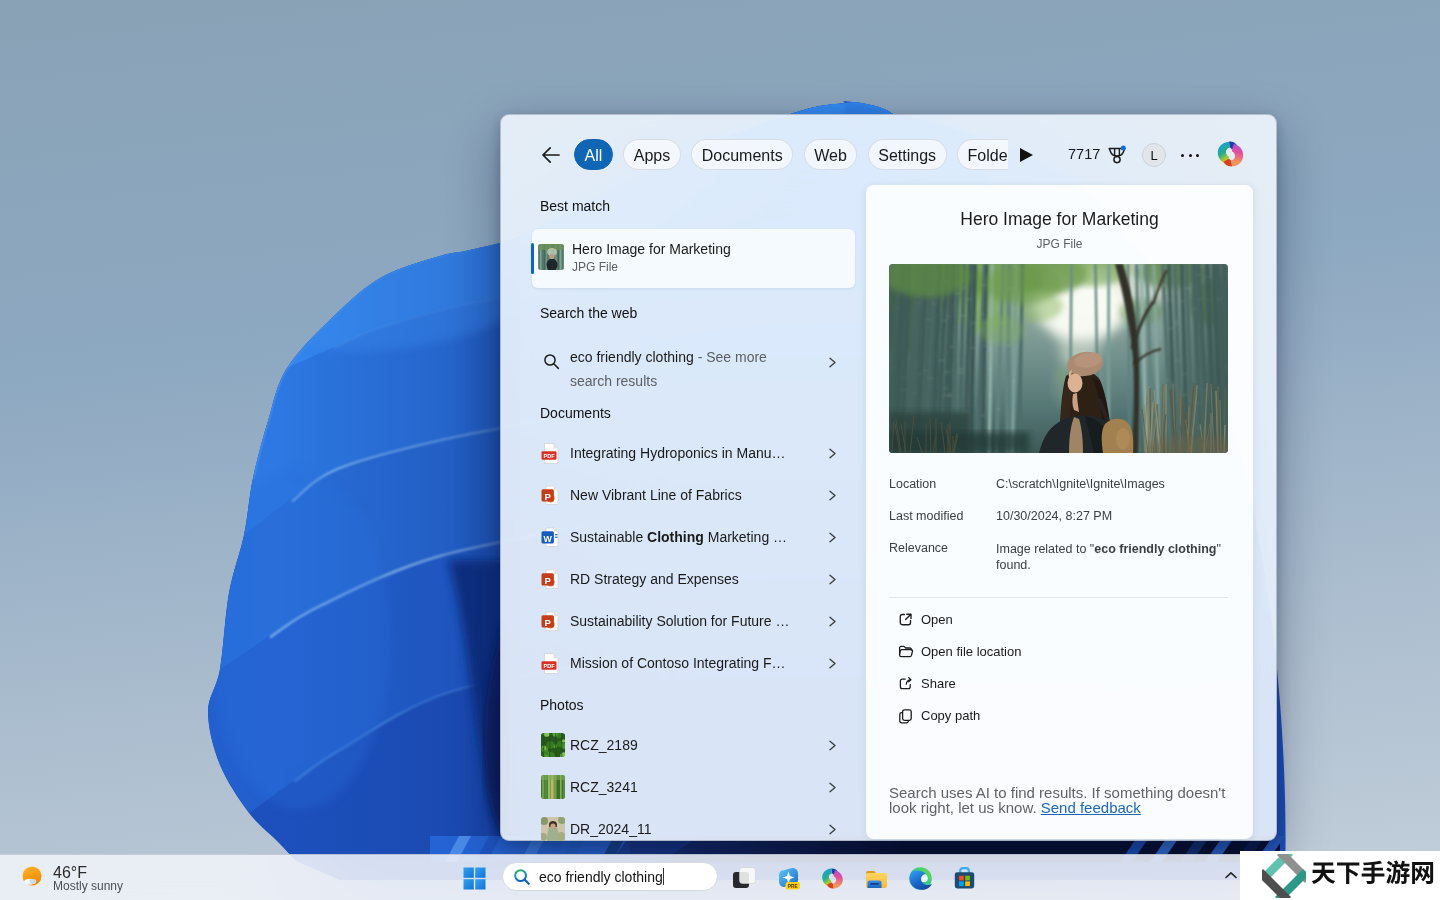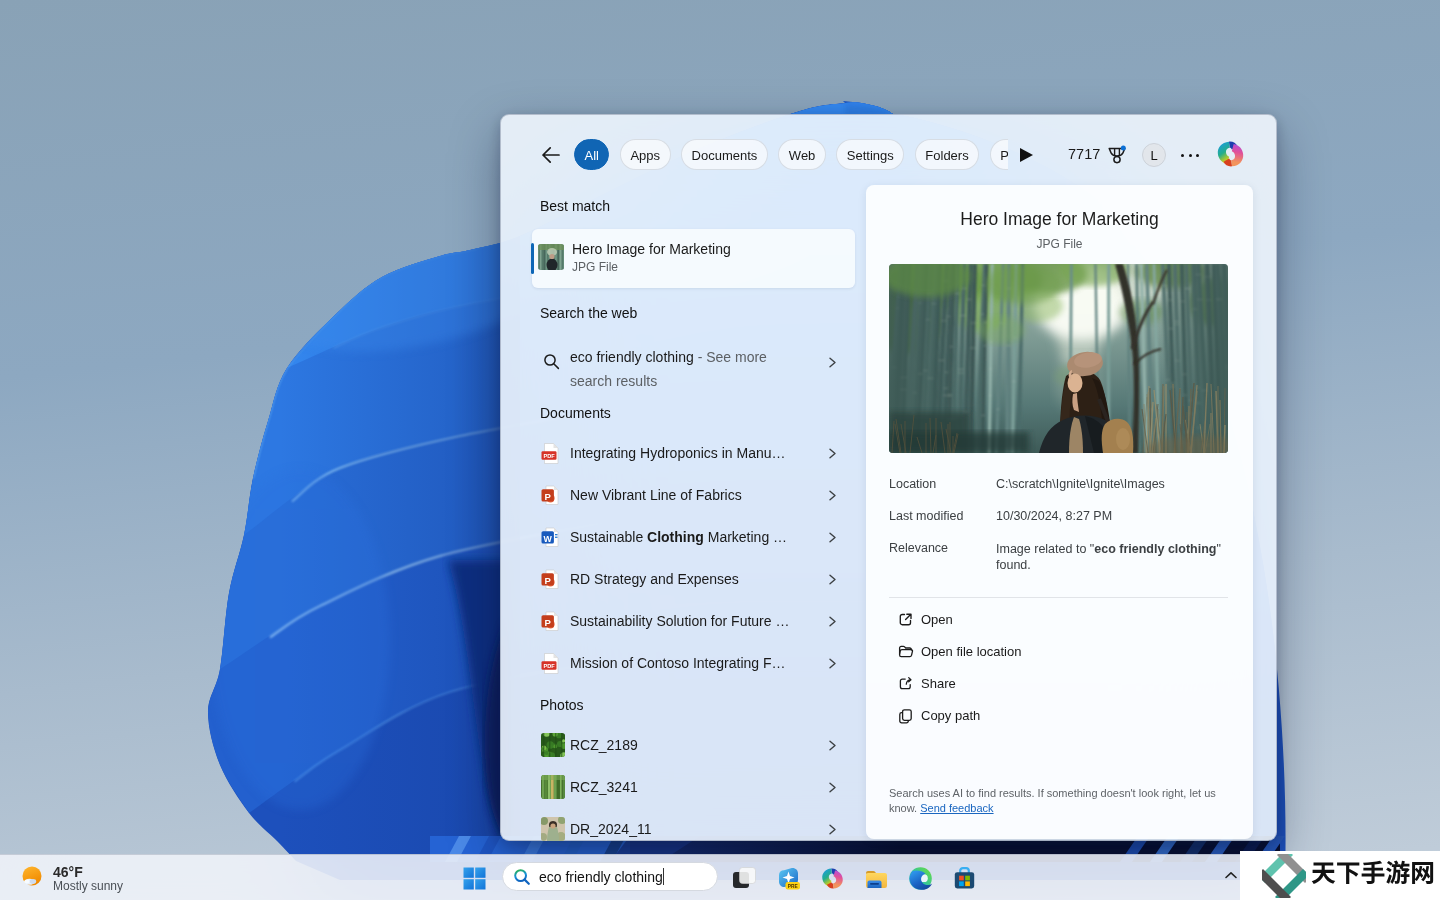--- a/index.html
+++ b/index.html
@@ -7,21 +7,21 @@
 .abs{position:absolute}
 
 #bloom{position:absolute;left:0;top:0;width:1440px;height:900px}
 
 #swin{position:absolute;left:500px;top:114px;width:777px;height:727px;border-radius:9px;
  background:rgba(238,245,252,0.9);backdrop-filter:blur(70px) saturate(1.1);
  border:1px solid rgba(120,130,150,0.45);box-shadow:0 20px 50px rgba(10,20,50,0.38),0 4px 14px rgba(10,20,50,0.22)}
 
 #backarrow{position:absolute;left:39px;top:29px;width:22px;height:22px}
 #tabs{position:absolute;left:73px;top:24px;width:434px;height:32px;overflow:hidden;white-space:nowrap}
-.pill{display:inline-block;height:31px;line-height:31px;padding:0 9.5px;border-radius:16px;background:rgba(253,253,254,0.68);border:1px solid rgba(160,168,180,0.35);color:#1a1a1a;font-size:13px;margin-right:10.5px;vertical-align:top}
+.pill{display:inline-block;height:31px;line-height:31px;padding:0 9.5px;border-radius:16px;background:rgba(253,253,254,0.68);border:1px solid rgba(160,168,180,0.35);color:#1a1a1a;font-size:16px;margin-right:10.5px;vertical-align:top}
 .pill.sel{background:#1065b4;border-color:#1065b4;color:#fff;font-weight:400}
 #playbtn{position:absolute;left:519px;top:33px;width:0;height:0;border-left:13px solid #111;border-top:7.5px solid transparent;border-bottom:7.5px solid transparent}
 #pts{position:absolute;left:567px;top:31px;font-size:14.5px;color:#1a1a1a}
 #trophy{position:absolute;left:606px;top:30px;width:22px;height:22px}
 #avatar{position:absolute;left:641px;top:28px;width:24px;height:24px;border-radius:50%;background:#e2e6eb;border:1px solid #cdd2d9;color:#111;font-size:13px;text-align:center;line-height:23px;box-sizing:border-box}
 #dots3{position:absolute;left:680px;top:38px;width:26px;height:6px}
 .dot{display:inline-block;width:3.1px;height:3.1px;border-radius:50%;background:#111;margin-right:4.6px;vertical-align:top;margin-top:1px}
 #copilot{position:absolute;left:714px;top:24px;width:31px;height:30px}
 
 #lp{position:absolute;left:30px;top:74px;width:325px;height:640px;font-size:14px;color:#1a1a1a}
@@ -35,26 +35,26 @@
 #rc{position:absolute;left:365px;top:70px;width:387px;height:654px;background:rgba(253,254,255,0.92);border-radius:8px;box-shadow:0 2px 8px rgba(30,50,80,0.10)}
 #rct{font-size:17.5px;color:#1b1b1b;text-align:center;margin-top:24px}
 #rcs{font-size:12px;color:#5c6064;text-align:center;margin-top:7px}
 #photo{position:absolute;left:23px;top:79px;width:339px;height:189px;border-radius:4px;overflow:hidden}
 .dl{position:absolute;left:23px;font-size:12.5px;color:#3c4043}
 .dv{position:absolute;left:130px;font-size:12.5px;color:#3c4043}
 #divider{position:absolute;left:23px;top:412px;width:339px;height:1px;background:#e1e4e8}
 .act{position:absolute;left:23px;height:20px;width:330px;white-space:nowrap}
 .acti{position:absolute;left:8px;top:1px;width:17px;height:17px}
 .actt{position:absolute;left:32px;top:1.5px;font-size:13px;color:#1a1a1a}
-#foot{position:absolute;left:23px;top:601px;width:342px;font-size:11px;color:#5f6368;line-height:14.5px}
+#foot{position:absolute;left:23px;top:601px;width:342px;font-size:15px;color:#5f6368;line-height:14.5px}
 #foot a{color:#1a66c0;text-decoration:underline}
 
 #tb{position:absolute;left:0;top:854px;width:1440px;height:46px;background:rgba(242,245,250,0.85);backdrop-filter:blur(40px);border-top:1px solid rgba(130,140,160,0.35)}
 #weather{position:absolute;left:20px;top:10px;width:220px;height:26px}
-#wtxt1{position:absolute;left:33px;top:-1px;font-size:14px;font-weight:bold;color:#2a2a2a}
+#wtxt1{position:absolute;left:33px;top:-1px;font-size:16px;font-weight:normal;color:#2a2a2a}
 #wtxt2{position:absolute;left:33px;top:14px;font-size:12px;color:#494f55}
 #sbox{position:absolute;left:502px;top:7px;width:216px;height:29px;background:#fff;border:1px solid #d5d9e0;border-radius:15px}
 #sboxt{position:absolute;left:36px;top:6px;font-size:14px;color:#111}
 #caret{position:absolute;left:160px;top:5px;width:1.2px;height:17px;background:#333}
 .tbi{position:absolute;top:11px;width:25px;height:25px}
 #tbchev{position:absolute;left:1224px;top:15px;width:14px;height:10px}
 
 #wm{position:absolute;left:1240px;top:851px;width:200px;height:49px;background:#fff}
 #wmlogo{position:absolute;left:22px;top:2.5px;width:44px;height:44px}
 #wmtxt{position:absolute;left:71px;top:9px;width:124px;height:30px}

